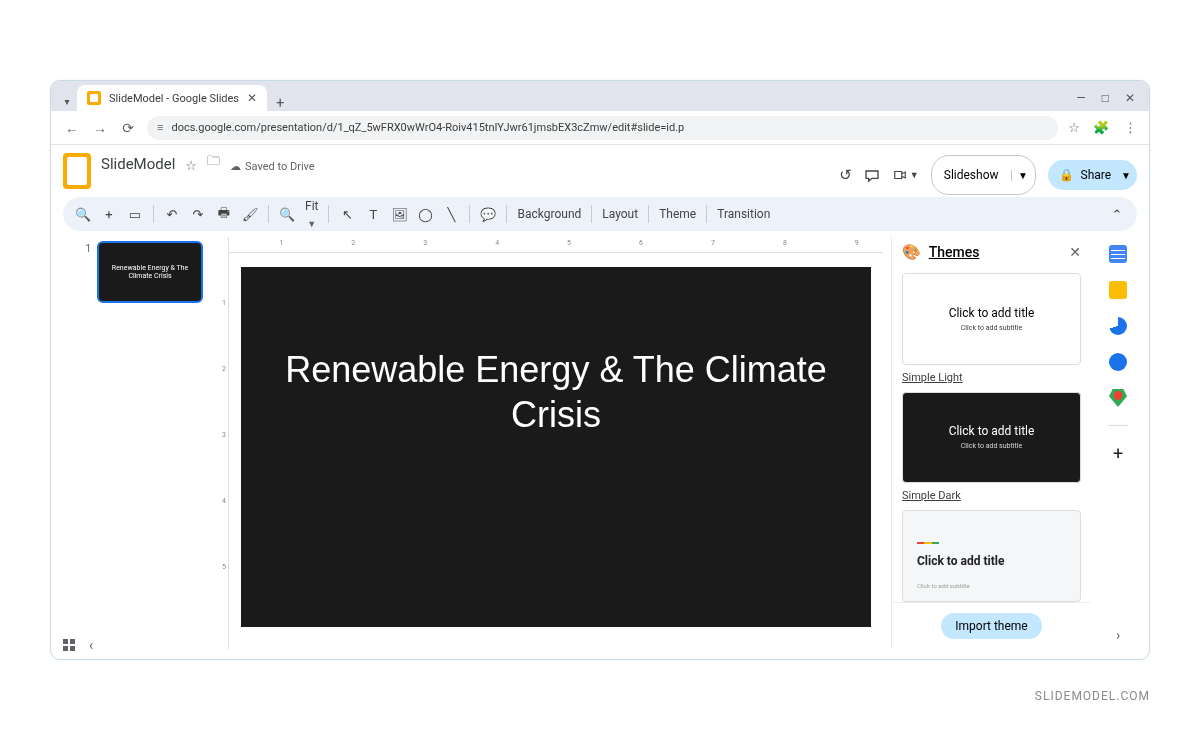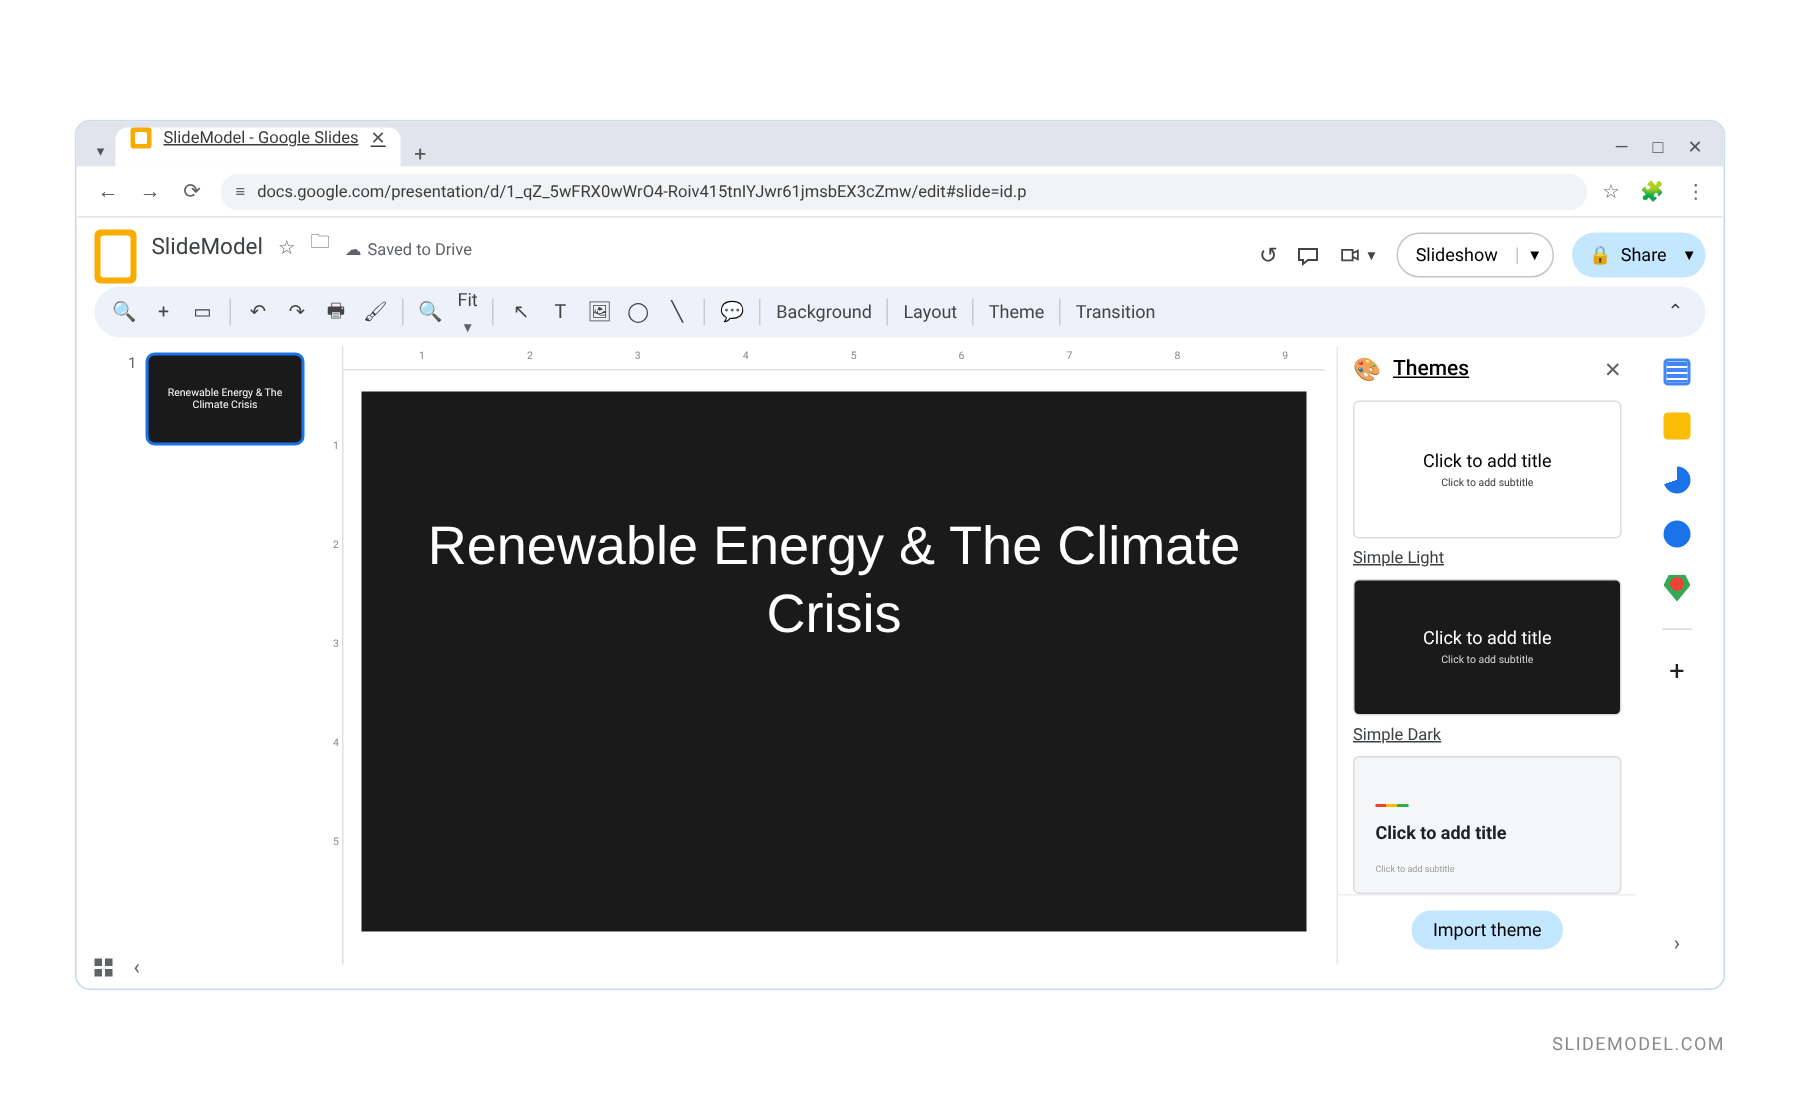--- a/index.html
+++ b/index.html
@@ -2,21 +2,21 @@
 <html><head>
 <meta charset="utf-8">
 <style>
   * { box-sizing: border-box; margin: 0; padding: 0; font-family: "Google Sans", Roboto, Arial, sans-serif; }
   body { background: #fff; width: 1200px; height: 743px; position: relative; }
   .frame { position: absolute; left: 50px; top: 80px; width: 1100px; height: 580px; border: 1px solid #c7dbe8; border-radius: 10px; overflow: hidden; background: #fff; box-shadow: 0 0 0 1px rgba(0,0,0,0.02); }
 
   
   .tabstrip { height: 30px; background: #e1e4ed; display: flex; align-items: flex-end; padding-left: 6px; }
   .tabstrip .dn { width: 20px; height: 20px; display: flex; align-items: center; justify-content: center; color: #555; font-size: 10px; }
-  .tab { height: 26px; background: #fff; border-radius: 8px 8px 0 0; display: flex; align-items: flex-start; padding: 0 10px; gap: 8px; font-size: 11px; color: #3c3c3c; min-width: 170px; text-decoration: underline; }
+  .tab { height: 26px; background: #fff; border-radius: 8px 8px 0 0; display: flex; align-items: center; padding: 0 10px; gap: 8px; font-size: 11px; color: #3c3c3c; min-width: 170px; }
   .tab .favicon { width: 14px; height: 14px; background: #f9ab00; border-radius: 2px; position: relative; }
   .tab .favicon::after { content:""; position:absolute; inset:3px; background:#fff; border-radius:1px; }
   .tab .x { color:#555; font-size:12px; margin-left:auto; }
   .newtab { width: 22px; text-align:center; color:#555; font-size:14px; padding-left:4px; }
   .winctrl { margin-left:auto; display:flex; gap:16px; padding:0 14px 6px 0; color:#555; font-size:12px; }
 
   
   .urlbar { height: 34px; display:flex; align-items:center; gap:10px; padding:0 12px; border-bottom:1px solid #e5e5e5; background:#fff; }
   .urlbar .navbtn { width:18px; text-align:center; color:#5f6368; font-size:14px; }
   .urlfield { flex:1; height:24px; background:#f1f3f4; border-radius:14px; display:flex; align-items:center; gap:8px; padding:0 10px; font-size:11px; color:#5f6368; }
@@ -28,21 +28,21 @@
   .logo { width:28px; height:36px; background:#f9ab00; border-radius:4px; margin-top:2px; position:relative; }
   .logo::after{ content:""; position:absolute; left:4px; top:4px; right:4px; bottom:4px; background:#fff; border-radius:2px;}
   .hdrleft { flex:1; }
   .titleline { display:flex; align-items:flex-end; gap:10px; font-size:15px; color:#3c4043; }
   .titleline .ic { color:#5f6368; font-size:13px; }
   .saved { font-size:11px; color:#5f6368; display:flex; align-items:center; gap:4px; }
   .menubar { display:flex; gap:14px; font-size:12px; color:#3c4043; padding:4px 0 6px 0; }
   .hdrright { display:flex; align-items:center; gap:12px; padding-top:4px; }
   .hdrright .ic { color:#444; font-size:15px; }
   .meetbtn { display:flex; align-items:center; gap:2px; }
-  .slideshow { border:1px solid #c4c7c5; border-radius:18px; height:30px; display:flex; align-items:center; }
+  .slideshow { border:1px solid #c4c7c5; border-radius:18px; height:40px; display:flex; align-items:center; }
   .slideshow .lbl { padding:0 12px; font-size:12px; }
   .slideshow .drop { border-left:1px solid #c4c7c5; width:24px; text-align:center; font-size:10px; }
   .sharebtn { height:30px; background:#c2e7ff; border-radius:18px; display:flex; align-items:center; padding:0 6px 0 12px; gap:6px; font-size:12px; }
   .sharebtn .drop { font-size:10px; padding-left:4px; }
 
   
   .toolbar { margin:2px 12px 6px 12px; height:34px; background:#edf2fa; border-radius:20px; display:flex; align-items:center; gap:10px; padding:0 12px; font-size:12px; color:#444; }
   .toolbar .sep { width:1px; height:18px; background:#c7cbd1; }
   .toolbar .ic { font-size:13px; color:#444; width:16px; text-align:center; }
   .toolbar .fit { display:flex; align-items:center; gap:6px;flex-direction:column; }

